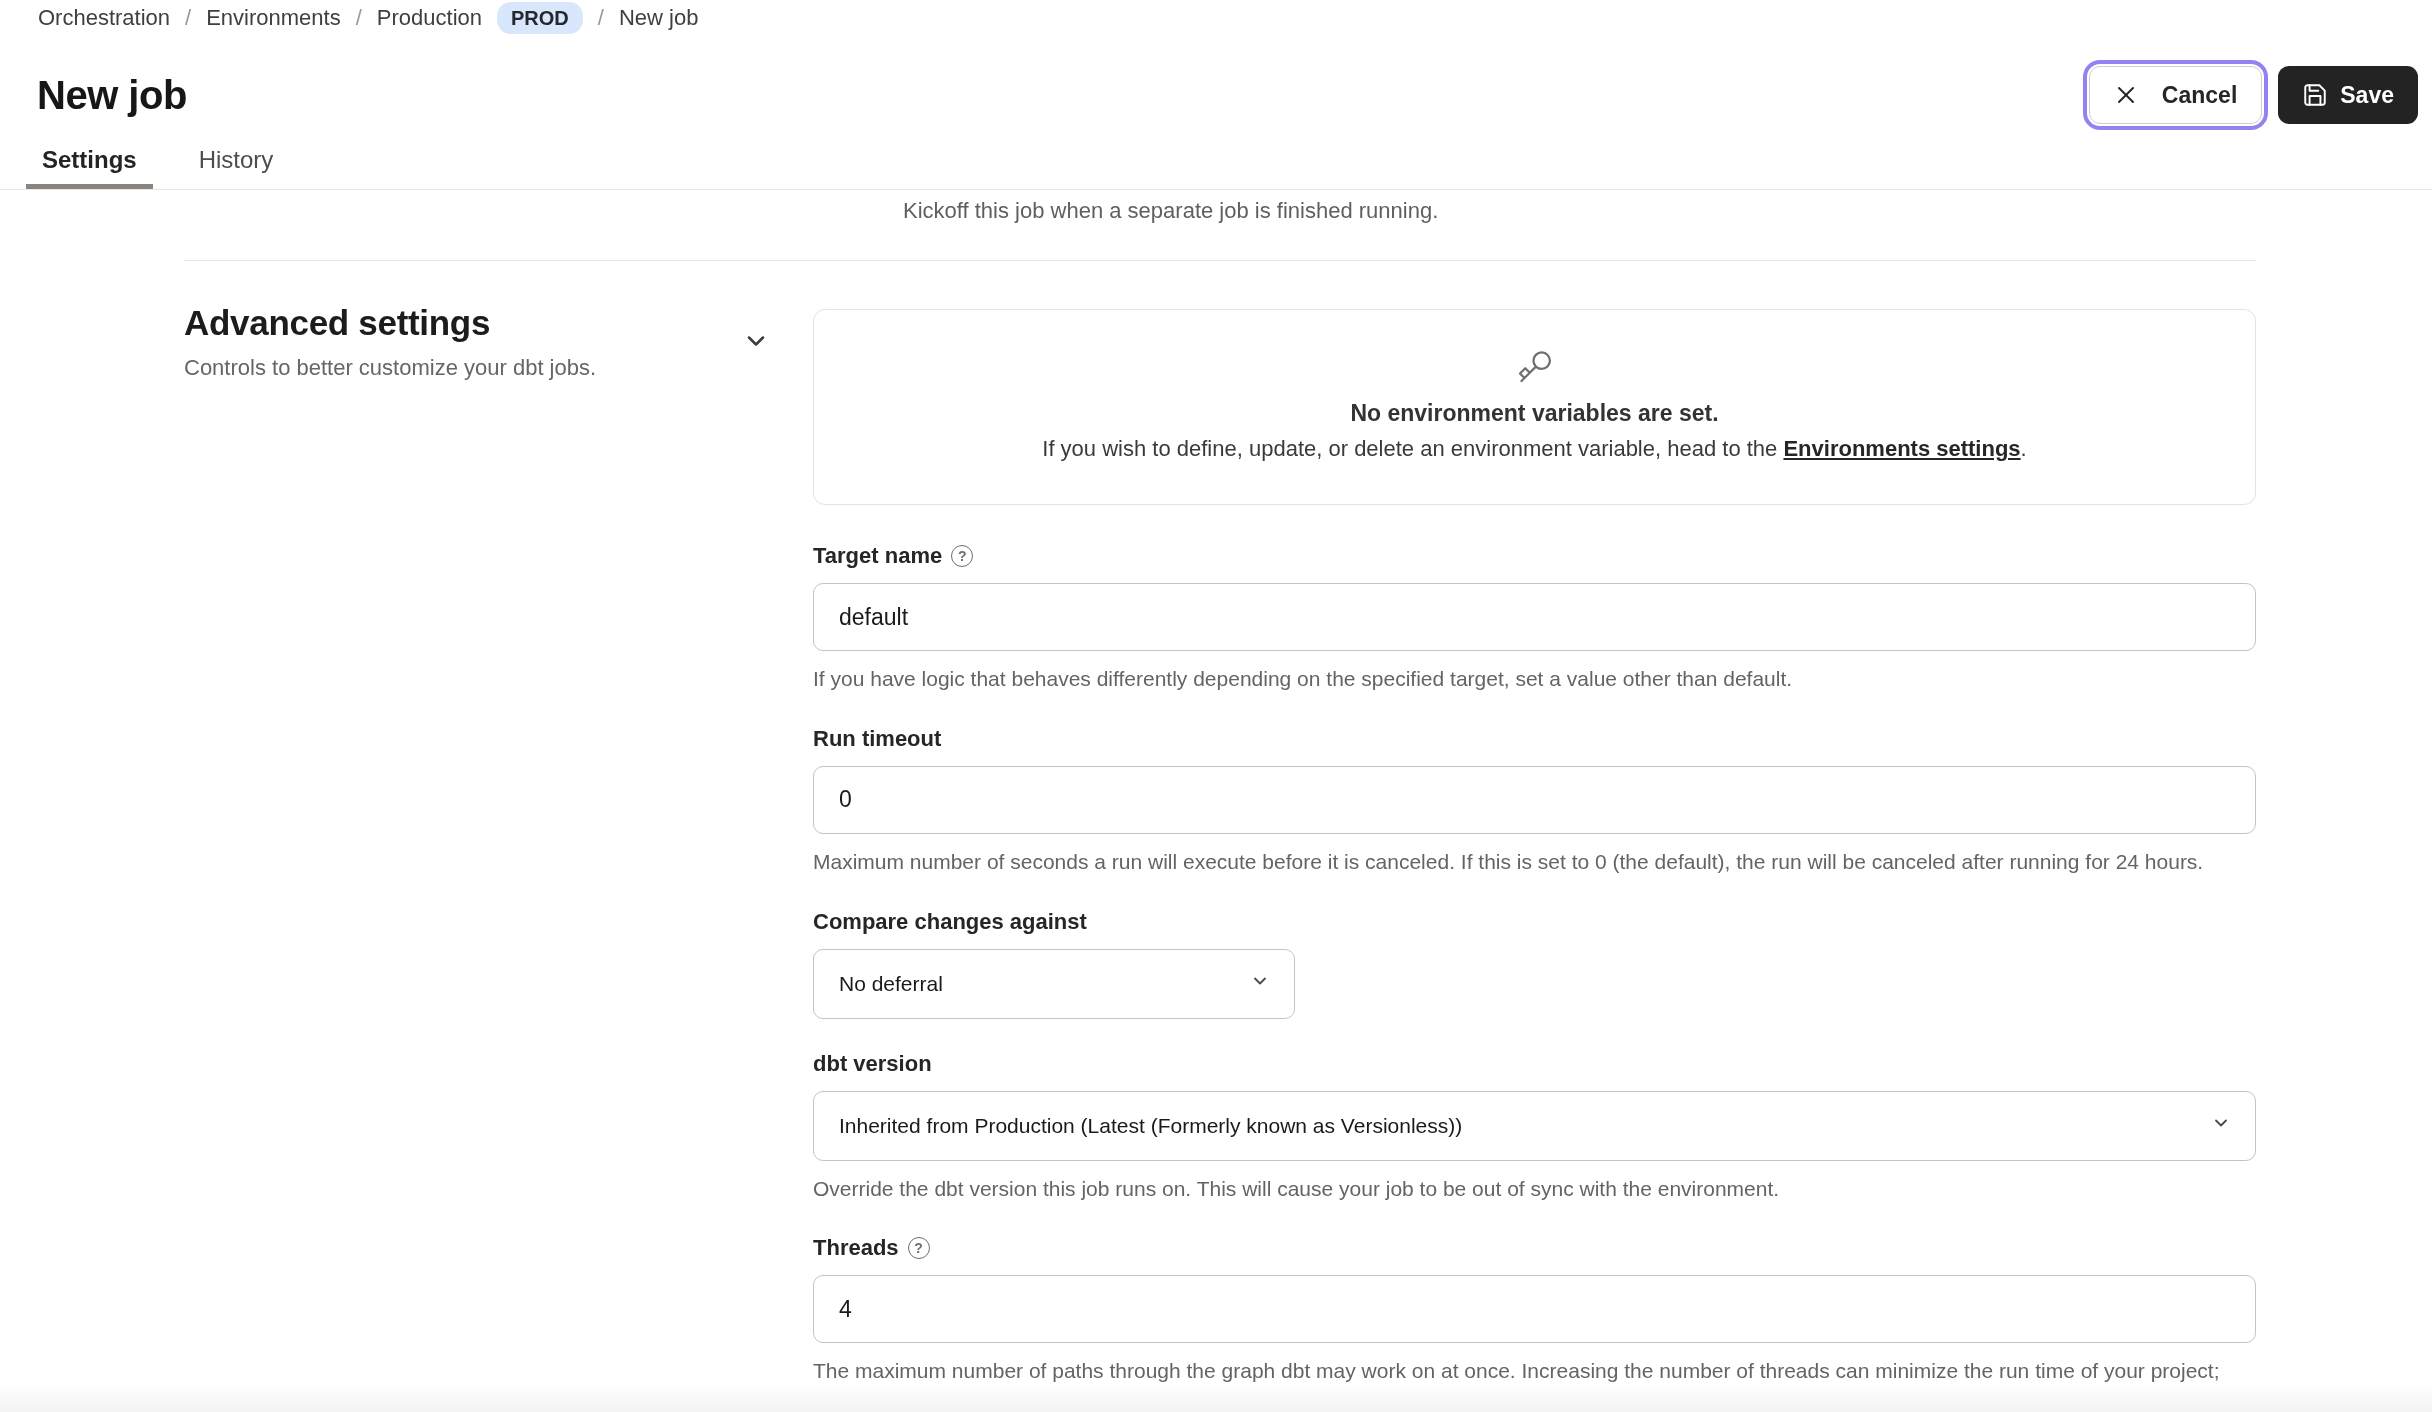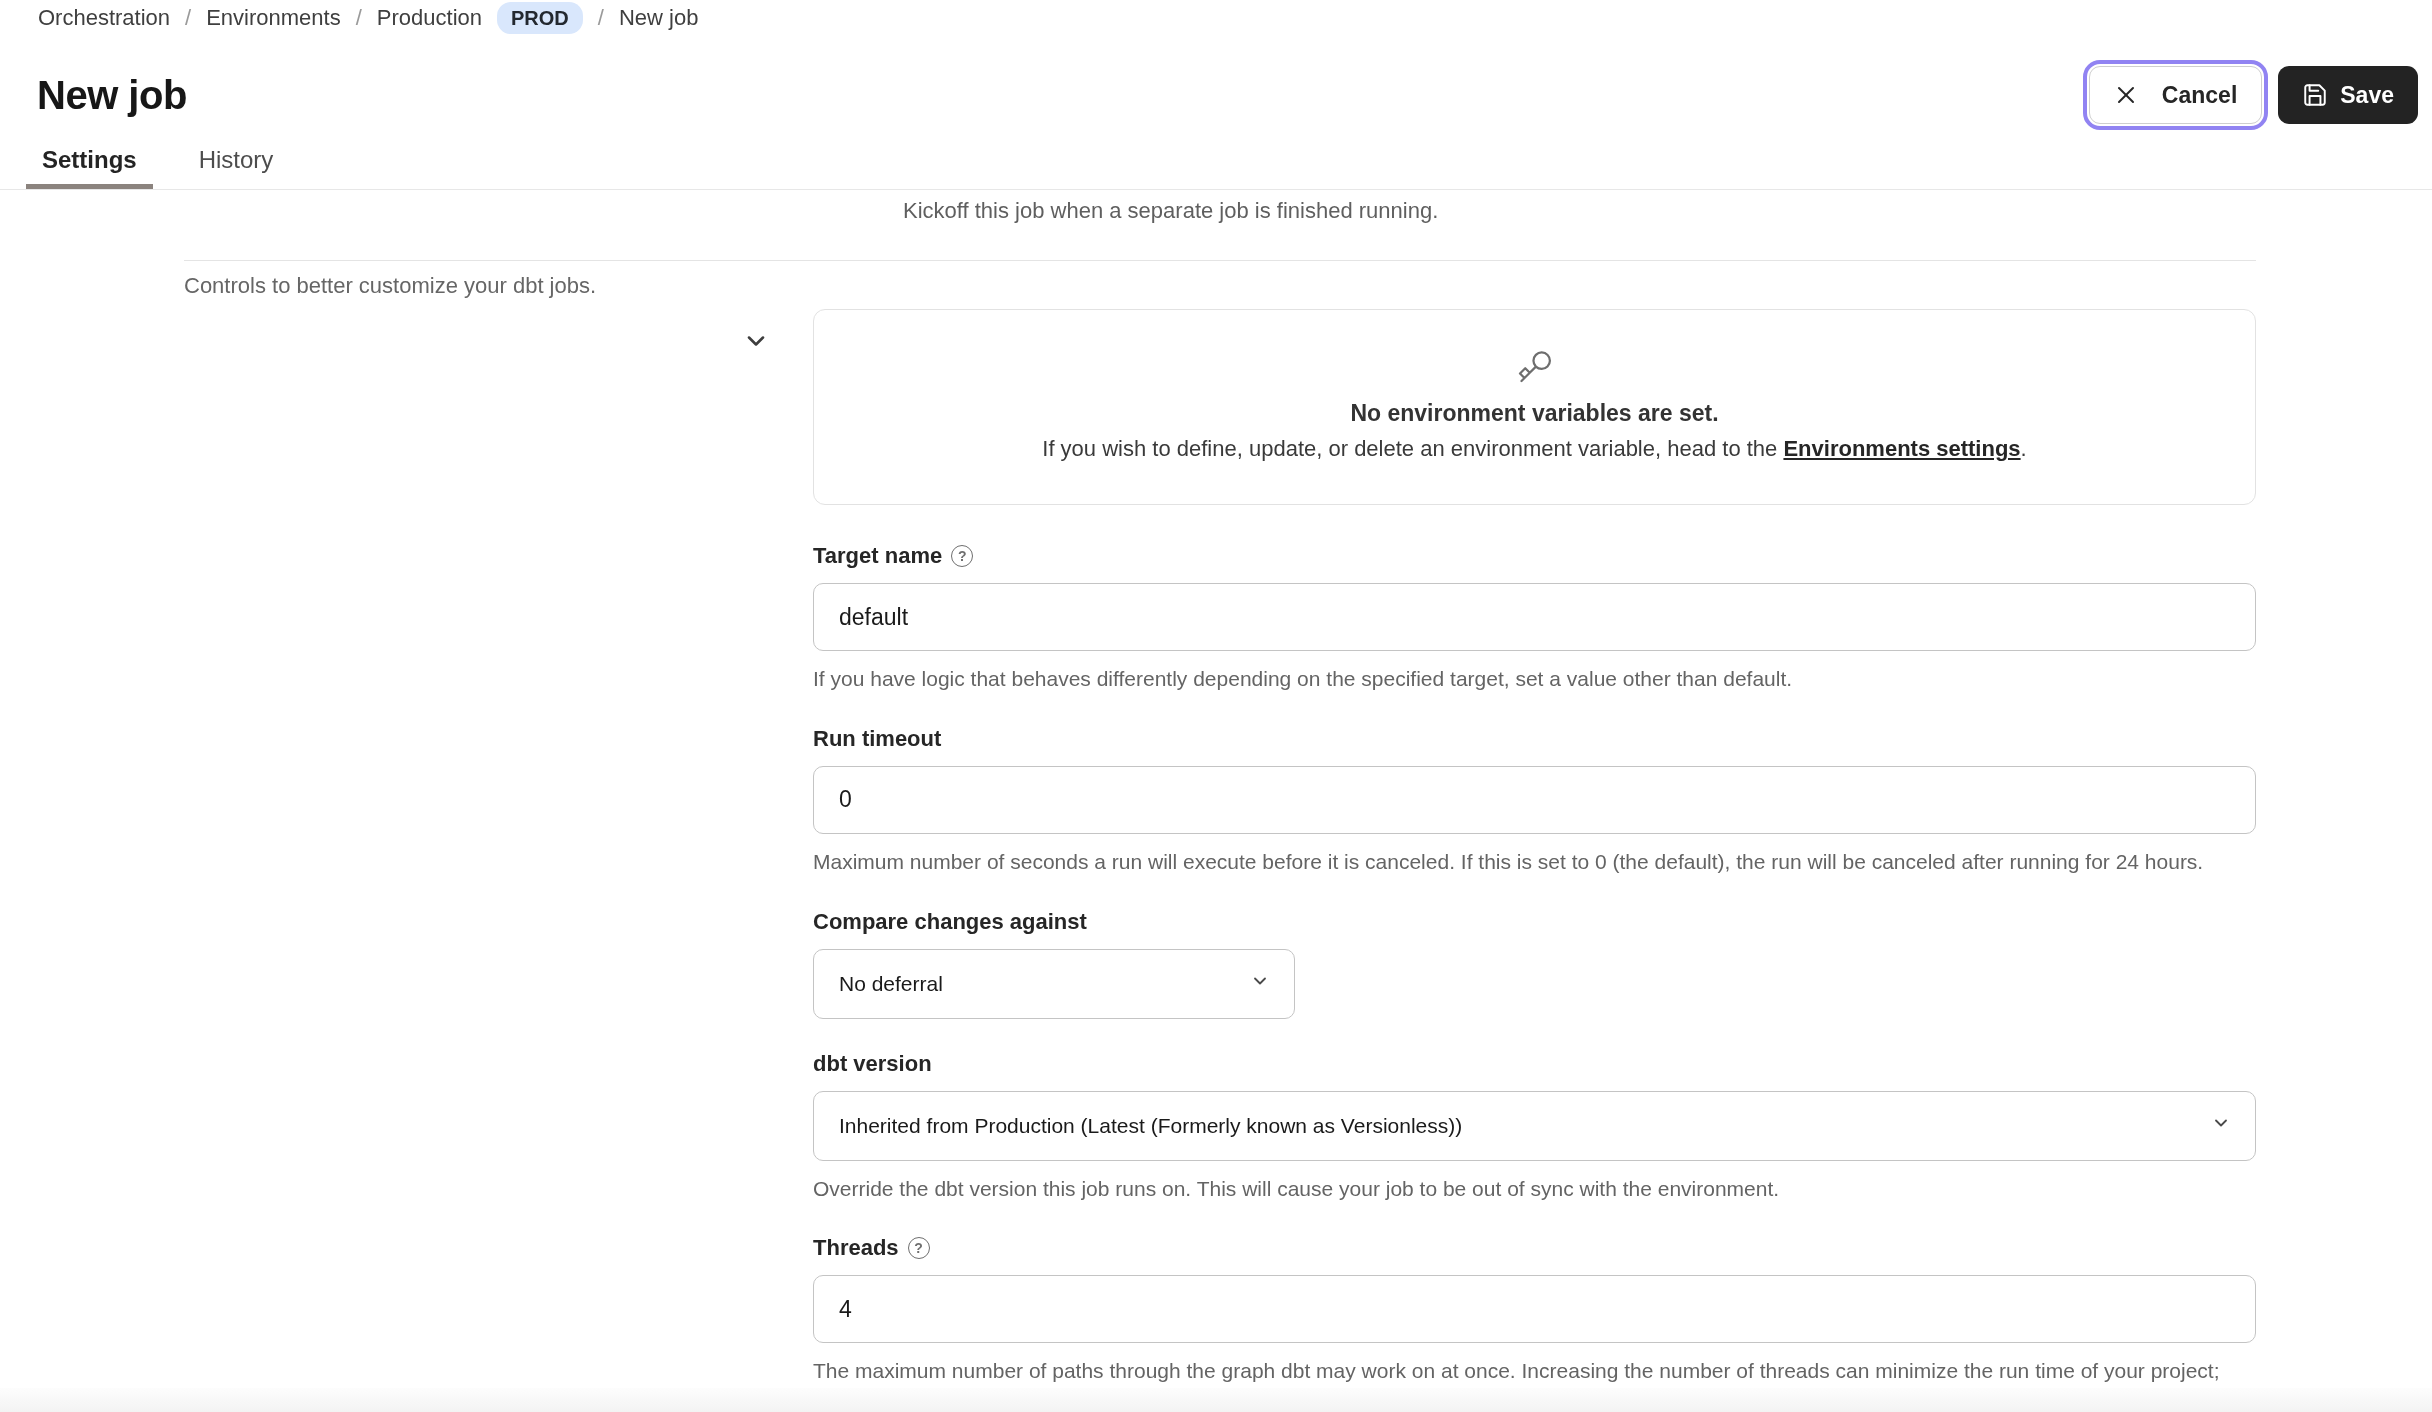--- a/index.html
+++ b/index.html
@@ -172,20 +172,21 @@
   <div class="tab">History</div>
 </div>
 
 <main class="main">
   <p class="kickoff">Kickoff this job when a separate job is finished running.</p>
   <hr class="section-divider">
 
   <section class="adv">
     <div class="adv-left">
       <div>
+        <h2 class="adv-title">Advanced settings</h2>
         <p class="adv-subtitle">Controls to better customize your dbt jobs.</p>
       </div>
       <span class="adv-chevron">
         <svg width="28" height="28" viewBox="0 0 24 24" fill="none" stroke="#3d3d3d" stroke-width="2.2" stroke-linecap="round" stroke-linejoin="round">
           <polyline points="6 9 12 15 18 9"></polyline>
         </svg>
       </span>
     </div>
 
     <div class="adv-right">

